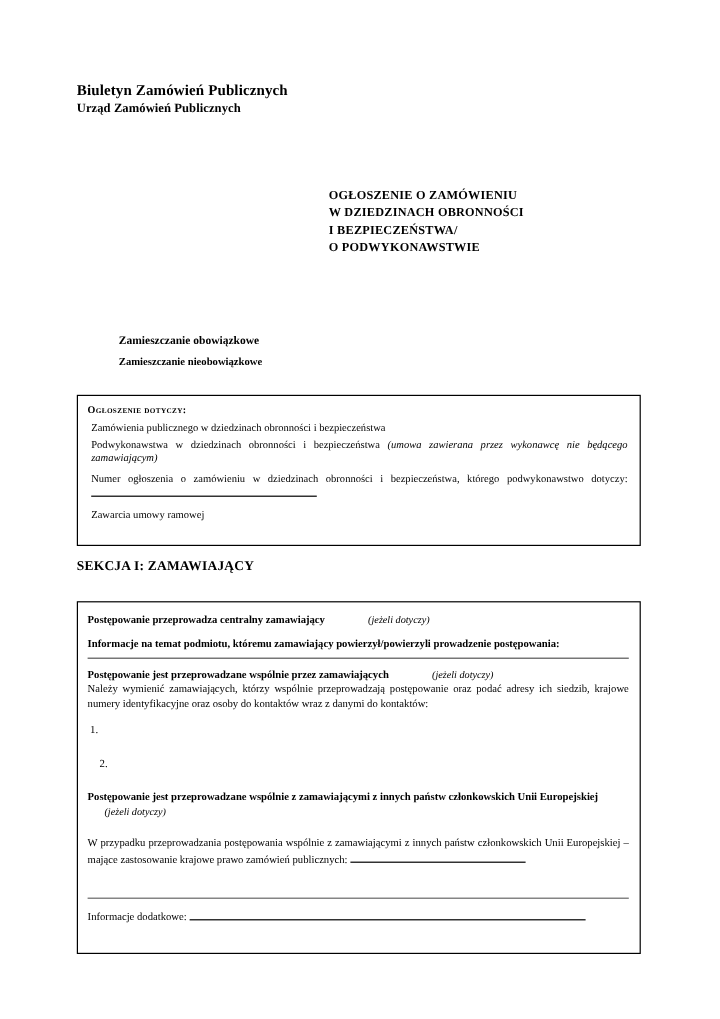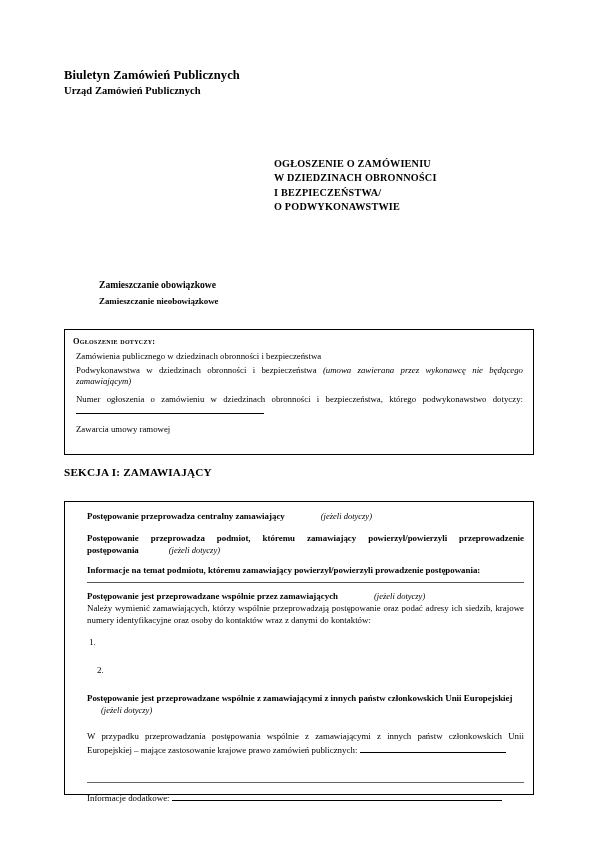--- a/index.html
+++ b/index.html
@@ -81,21 +81,21 @@
     top: 329px;
     width: 470px;
     height: 126px;
     padding: 6px 8px 4px 8px;
   }
   .box2 {
     left: 64px;
     top: 501px;
     width: 470px;
     height: 294px;
-    padding: 8px 9px 4px 22px;
+    padding: 8px 9px 4px 8px;
   }
 
   .smallcaps {
     font-weight: bold;
     font-size: 8.4px;
     font-variant: small-caps;
     letter-spacing: 0.3px;
     line-height: 12px;
     margin: 0 0 3px 0;
   }
@@ -226,23 +226,20 @@
   </div>
 
   <div class="sechead">SEKCJA I: ZAMAWIAJĄCY</div>
 
   <div class="box box2">
 
     <p class="b">
       <span>Postępowanie przeprowadza centralny zamawiający</span><span class="ital sp-l">(jeżeli dotyczy)</span>
     </p>
 
-    <p class="b just mt10">
-      <span>Postępowanie przeprowadza podmiot, któremu zamawiający powierzył/powierzyli przeprowadzenie postępowania</span><span class="ital sp-l2">(jeżeli dotyczy)</span>
-    </p>
 
     <p class="b mt8">Informacje na temat podmiotu, któremu zamawiający powierzył/powierzyli prowadzenie postępowania:</p>
 
     <hr class="rule">
 
     <p class="b">
       <span>Postępowanie jest przeprowadzane wspólnie przez zamawiających</span><span class="ital sp-l">(jeżeli dotyczy)</span>
     </p>
 
     <p class="p just mt12">Należy wymienić zamawiających, którzy wspólnie przeprowadzają postępowanie oraz podać adresy ich siedzib, krajowe numery identyfikacyjne oraz osoby do kontaktów wraz z danymi do kontaktów:</p>

